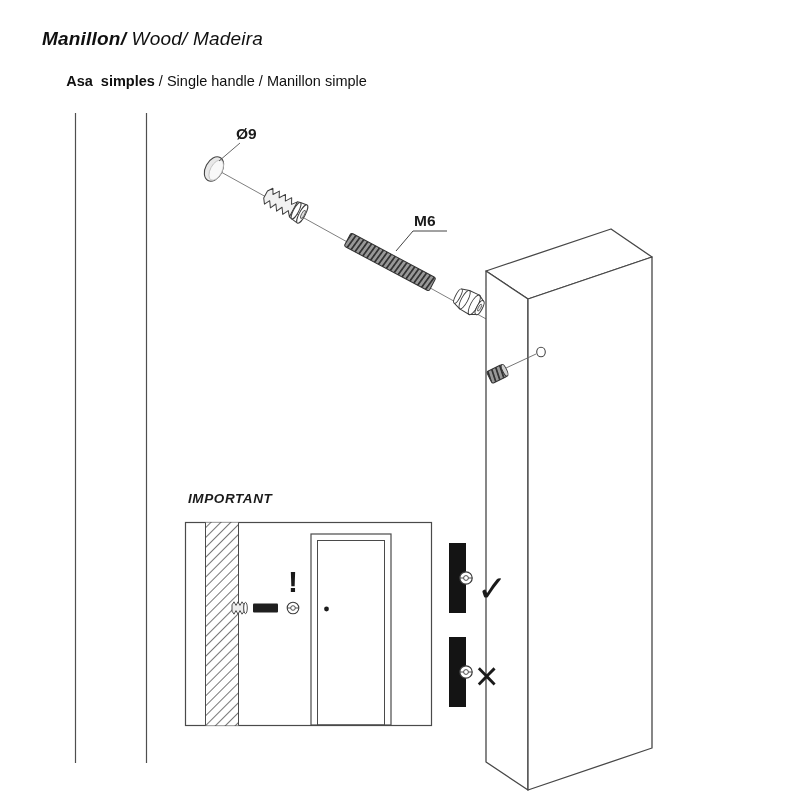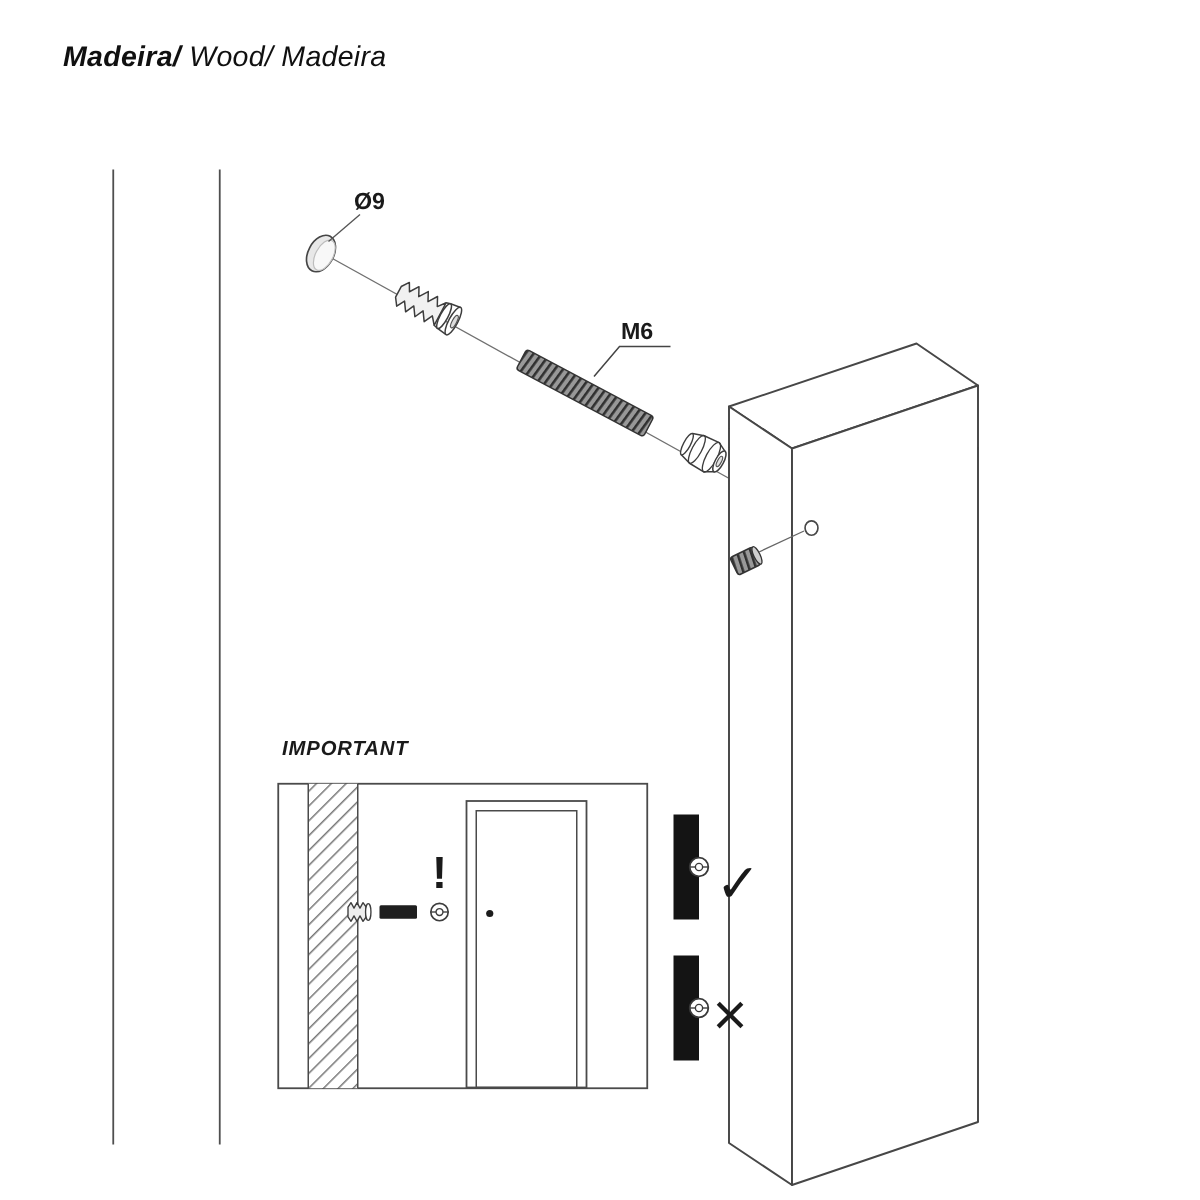--- a/index.html
+++ b/index.html
@@ -136,17 +136,20 @@
         <circle cx="0" cy="0" r="2.4" stroke-width="0.9"></circle>
         <line x1="-6.2" y1="0" x2="-2.4" y2="0" stroke-width="0.9"></line>
         <line x1="2.4" y1="0" x2="6.2" y2="0" stroke-width="0.9"></line>
       </g>
       <text x="475" y="690" font-size="40" fill="#e2544a">×</text>
     </g>
   </svg>
 
   <div class="header">
     <div class="t1">
-      <span class="brand">Madeira/</span><span class="t1r"> Wood/ Madeira</span>
+      <span class="brand">Manillon/</span><span class="t1r"> Wood/ Madeira</span>
+    </div>
+    <div class="t2">
+      <span class="t2b">Asa  simples</span><span class="t2r"> / Single handle / Manillon simple</span>
     </div>
   </div>
 
 </div>
 
 </body></html>

